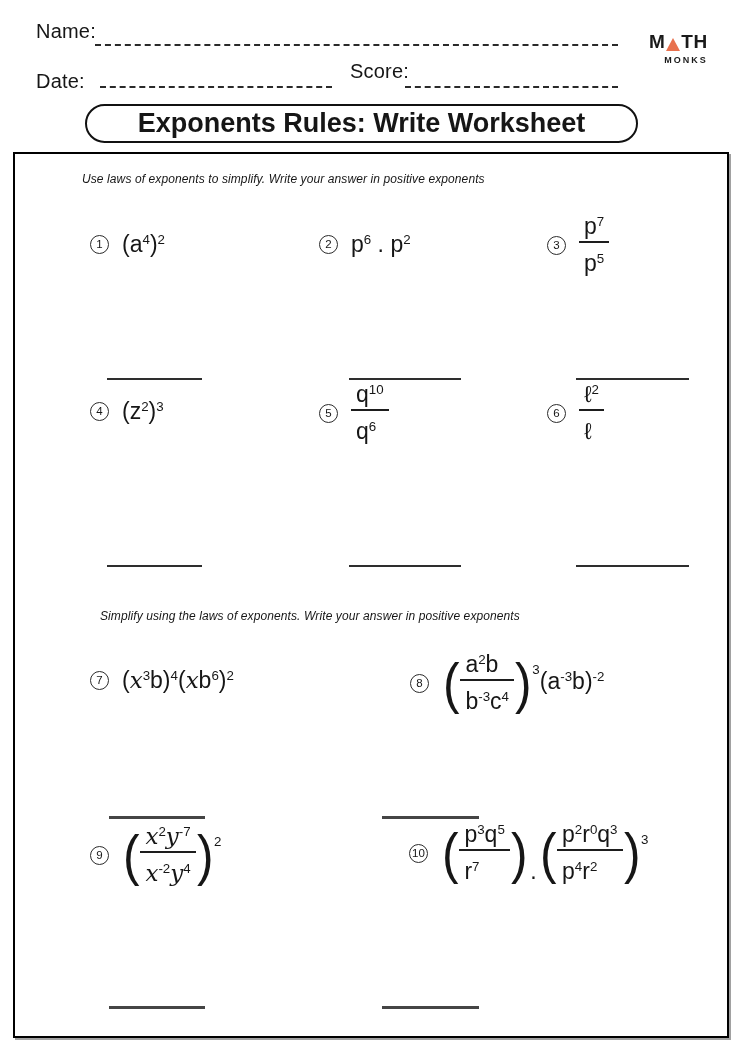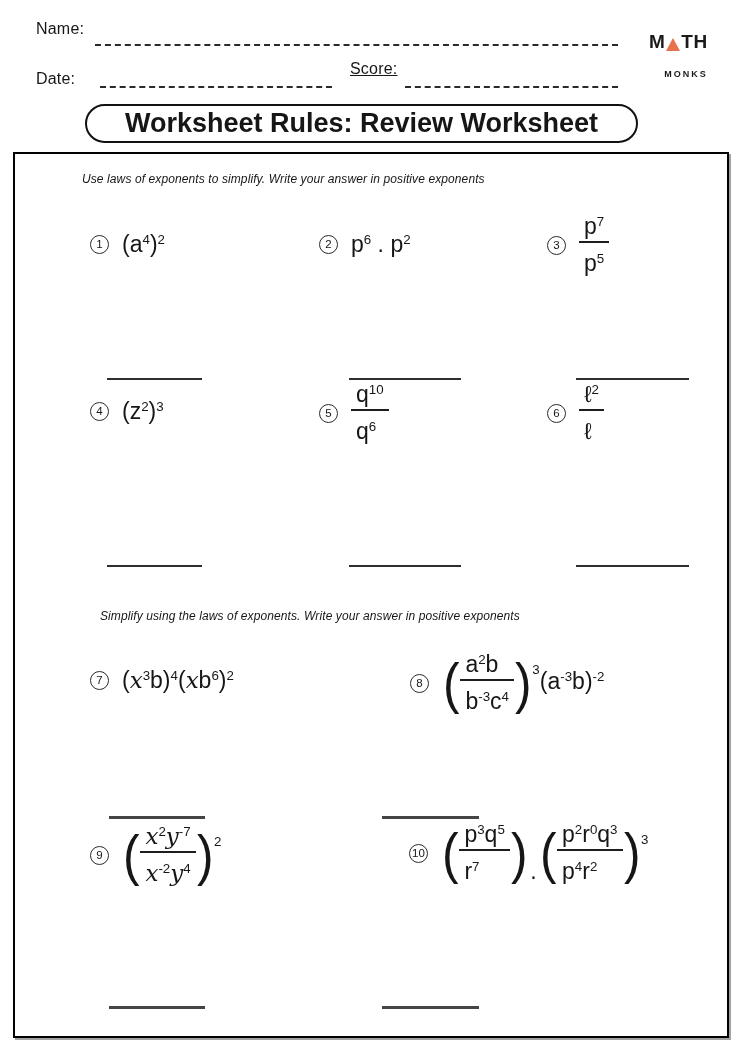--- a/index.html
+++ b/index.html
@@ -1,33 +1,33 @@
 <!DOCTYPE html>
 <html><head>
 <meta charset="utf-8">
 <style>
   html,body { margin:0; padding:0; background:#fff; }
   .page {
     position:relative; width:742px; height:1050px; background:#fff;
     font-family:"Liberation Sans", sans-serif; color:#161616; overflow:hidden;
   }
   
-  .hdr-label { position:absolute; font-size:16px; letter-spacing:.2px; }
+  .hdr-label { position:absolute; font-size:20px; letter-spacing:.2px; }
   .lbl-name  { left:36px;  top:20px; }
   .lbl-date  { left:36px;  top:58px;margin-top:12px; }
-  .lbl-score { left:350px; top:60px;text-decoration:underline; }
+  .lbl-score { left:350px; top:60px; }
   .dline { position:absolute; height:0; border-bottom:2px dashed #2a2a2a; }
   .name-line  { left:95px;  top:44px; width:523px; }
   .date-line  { left:100px; top:86px; width:232px; }
   .score-line { left:405px; top:86px; width:213px; }
   
   .logo { position:absolute; left:649px; top:32px; display:flex; flex-direction:column; align-items:flex-end; }
   .logo-top { display:flex; align-items:flex-end; font-size:19px; font-weight:700; line-height:1; letter-spacing:.5px; color:#1a1a1a; }
   .tri { width:0; height:0; border-left:7px solid transparent; border-right:7px solid transparent; border-bottom:13px solid #e8714e; margin:0 1px; }
-  .logo-sub { font-size:9px; font-weight:700; letter-spacing:2px; margin-top:18px; color:#1a1a1a; }
+  .logo-sub { font-size:9px; font-weight:700; letter-spacing:2px; margin-top:4px; color:#1a1a1a; }
   
   .title-pill {
     position:absolute; left:85px; top:104px; width:553px; height:39px;
     border:2.5px solid #111; border-radius:21px; box-sizing:border-box;
     display:flex; align-items:center; justify-content:center;
     font-size:27px; font-weight:700;
   }
   
   .mainbox {
     position:absolute; left:13px; top:152px; width:716px; height:886px;
@@ -93,21 +93,21 @@
   <div class="logo">
     <div class="logo-top">
       <span>M</span>
       <span class="tri" style="border-bottom-color: rgb(232, 113, 78);"></span>
       <span>TH</span>
     </div>
     <div class="logo-sub">MONKS</div>
   </div>
 
   <div class="title-pill">
-    <span>Worksheet Rules: Review Worksheet</span>
+    <span>Exponents Rules: Write Worksheet</span>
   </div>
 
   <div class="mainbox">
 
     <div class="instr i1">Use laws of exponents to simplify. Write your answer in positive exponents</div>
 
     <div class="prob p1">
       <span class="pnum">1</span>
       <span class="expr"><span class="tok-t">(a</span><span class="tok-sup">4</span><span class="tok-t">)</span><span class="tok-sup">2</span></span>
     </div>

